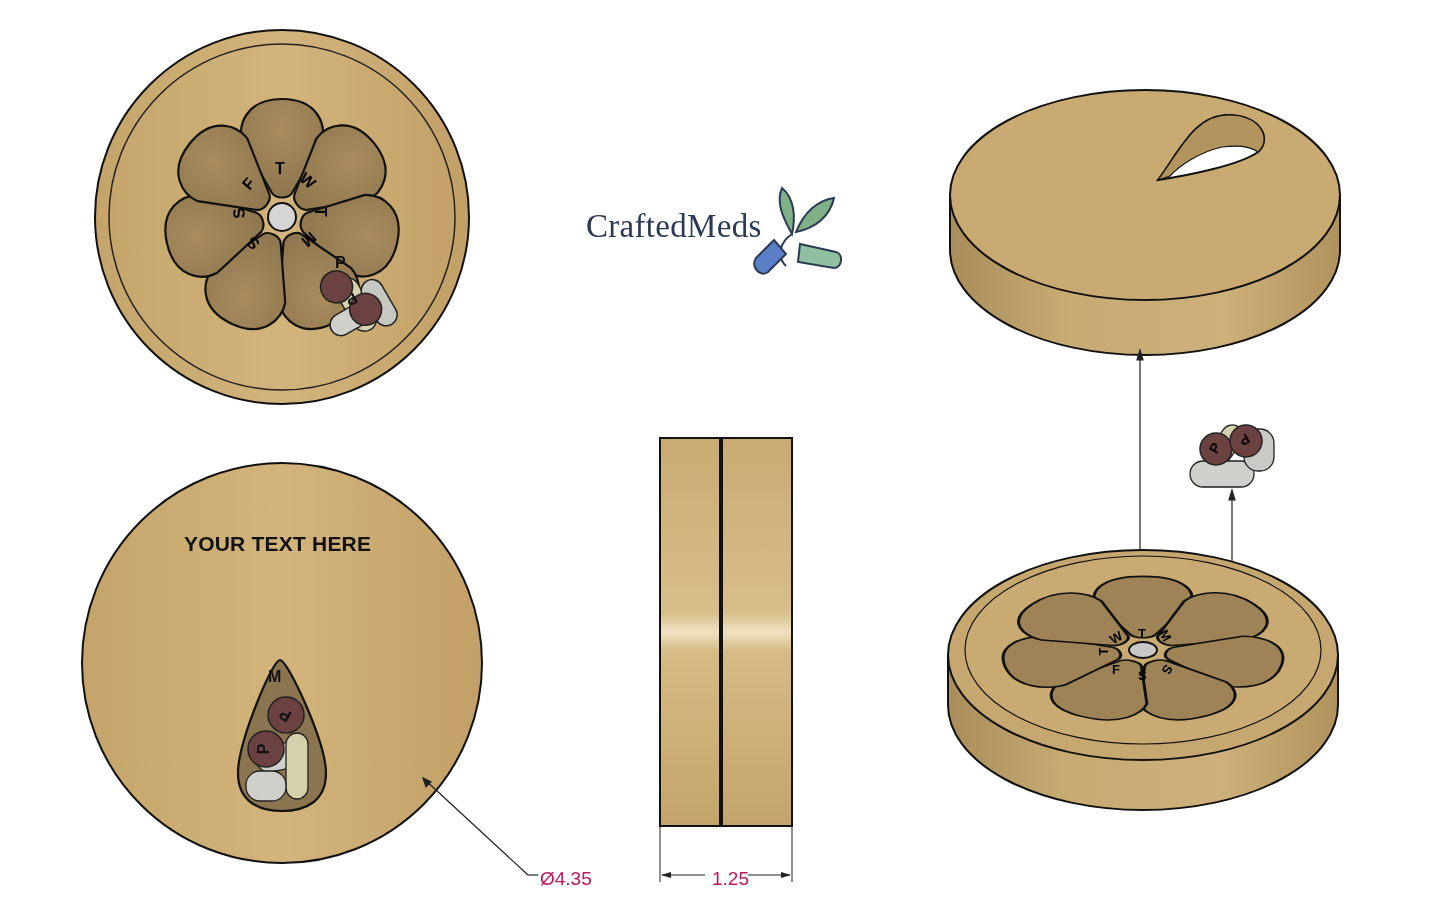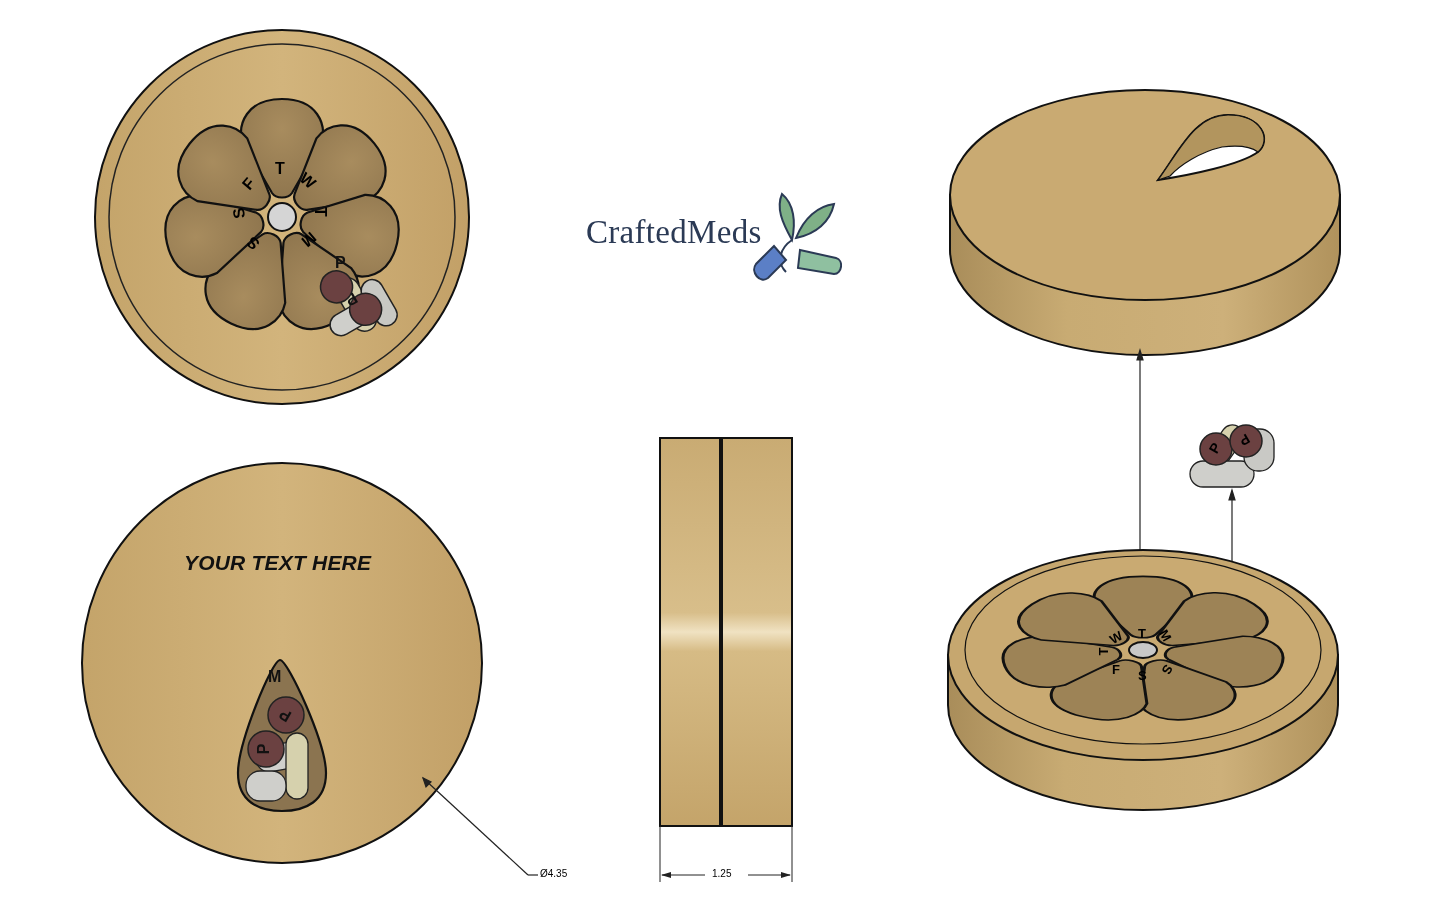--- a/index.html
+++ b/index.html
@@ -1,20 +1,20 @@
 <!DOCTYPE html>
 <html><head>
 <meta charset="utf-8">
 <style>
   html,body{margin:0;padding:0;background:#ffffff;}
   body{width:1445px;height:905px;position:relative;overflow:hidden;font-family:"Liberation Sans",sans-serif;}
   .abs{position:absolute;}
   svg{display:block;}
   .logo-text{font-family:"Liberation Serif","DejaVu Serif",serif;font-size:33px;color:#2b3a55;letter-spacing:0.3px;}
-  .dim-text{font-family:"Liberation Sans",sans-serif;font-size:10px;color:#000000;}
+  .dim-text{font-family:"Liberation Sans",sans-serif;font-size:19px;color:#be185d;}
   .custom-text{font-family:"Liberation Sans",sans-serif;font-weight:bold;font-size:21px;color:#111;letter-spacing:0.2px;}
 </style>
 </head>
 <body>
 
 <svg width="1445" height="905" class="abs" style="left:0;top:0">
   <defs>
     <linearGradient id="woodV" x1="0" x2="1" y1="0" y2="0">
       <stop offset="0" stop-color="#c4a46a"></stop>
       <stop offset="0.5" stop-color="#d2b47c"></stop>
@@ -159,26 +159,26 @@
   <span class="abs" style="left:1110px;top:630px;font-weight:bold;font-size:13px;transform:rotate(-30deg);">W</span>
   <span class="abs" style="left:1100px;top:644px;font-weight:bold;font-size:13px;transform:rotate(-90deg);">T</span>
   <span class="abs" style="left:1112px;top:662px;font-weight:bold;font-size:13px;">F</span>
   <span class="abs" style="left:1138px;top:668px;font-weight:bold;font-size:13px;">S</span>
   <span class="abs" style="left:1163px;top:662px;font-weight:bold;font-size:13px;transform:rotate(120deg);">S</span>
 
   <span class="abs" style="left:1210px;top:440px;font-weight:bold;font-size:14px;transform:rotate(-60deg);">P</span>
   <span class="abs" style="left:1240px;top:432px;font-weight:bold;font-size:14px;transform:rotate(150deg);">P</span>
 </div>
 
-<div class="abs custom-text" style="left:184px;top:551px;font-style:italic;">YOUR TEXT HERE</div>
+<div class="abs custom-text" style="left:184px;top:532px;">YOUR TEXT HERE</div>
 
 <div class="abs dim-text" style="left:540px;top:868px;">Ø4.35</div>
 <div class="abs dim-text" style="left:712px;top:868px;">1.25</div>
 
-<div class="abs" style="left:586px;top:192px;width:262px;height:92px;">
+<div class="abs" style="left:586px;top:186px;width:262px;height:92px;">
   <div class="abs logo-text" style="left:0;top:22px;">CraftedMeds</div>
   <svg class="abs" width="90" height="92" style="left:166px;top:0;">
     <path d="M40,48 C30,30 24,16 30,2 C42,12 44,30 40,48 Z" fill="#7fb087" stroke="#2b3a55" stroke-width="2"></path>
     <path d="M44,46 C52,26 66,14 82,12 C78,30 64,42 44,46 Z" fill="#7fb087" stroke="#2b3a55" stroke-width="2"></path>
     <path d="M40,48 C28,56 24,70 34,80" fill="none" stroke="#2b3a55" stroke-width="2"></path>
     <path d="M22,54 L4,72 C-2,80 8,92 16,86 L34,68 Z" fill="#5b7fc6" stroke="#2b3a55" stroke-width="2"></path>
     <path d="M48,58 L84,66 C92,68 90,82 82,82 L46,76 Z" fill="#8fc0a0" stroke="#2b3a55" stroke-width="2"></path>
   </svg>
 </div>
 

